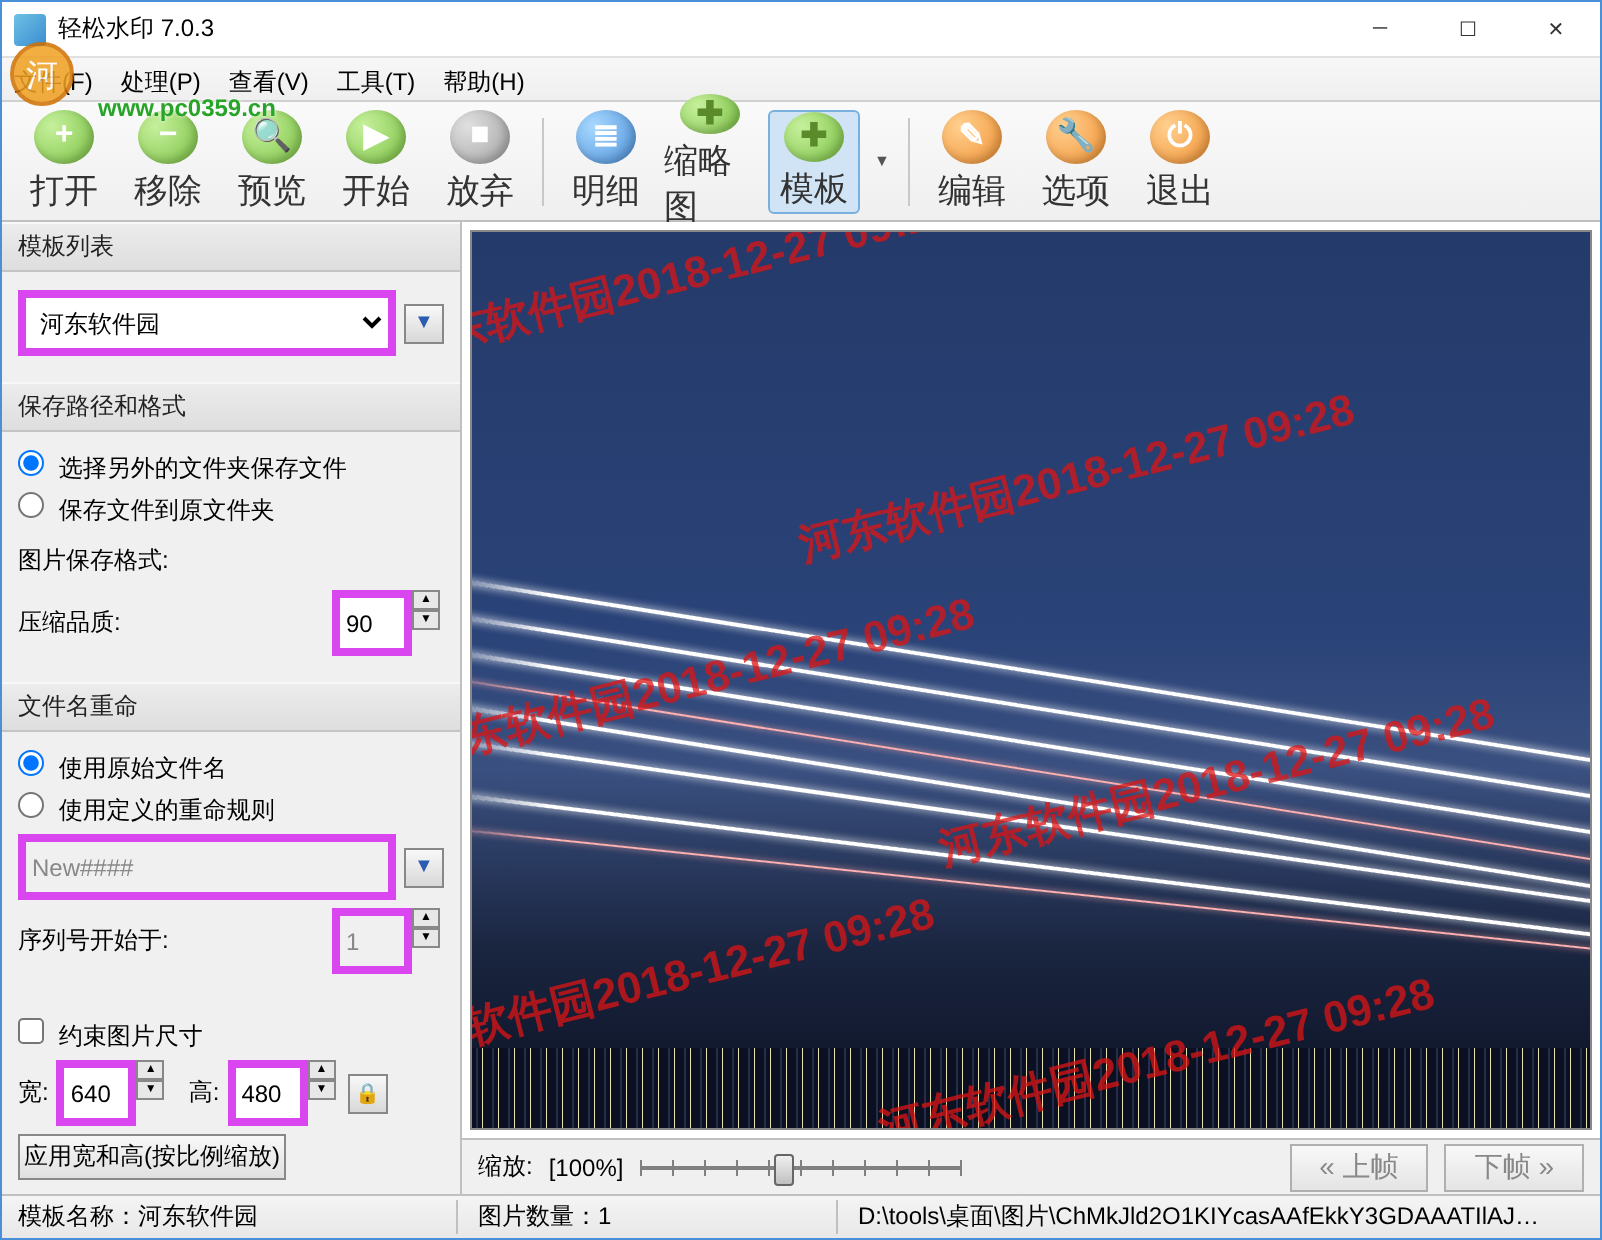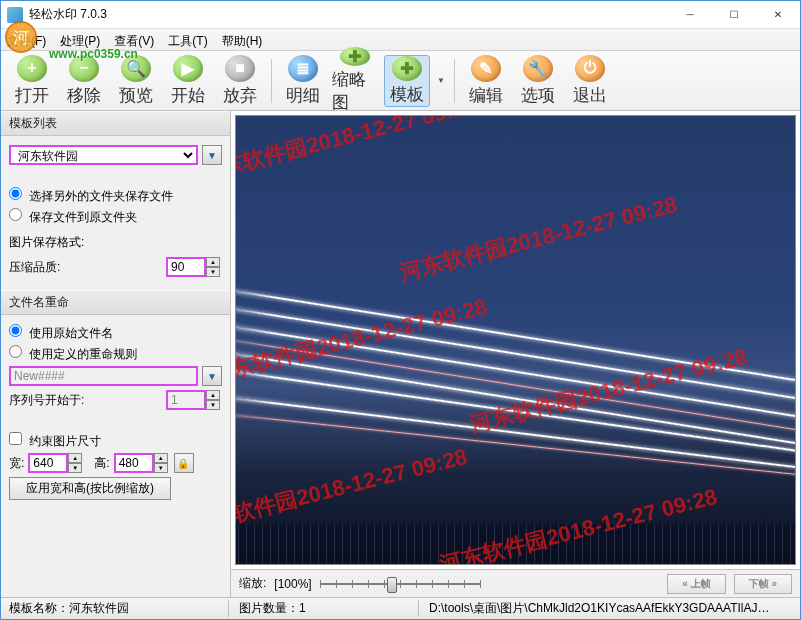--- a/index.html
+++ b/index.html
@@ -37,44 +37,44 @@
 
 
 .body { flex: 1; display: flex; overflow: hidden; }
 
 
 .sidebar { width: 230px; background: #f0f0f0; border-right: 1px solid #c0c0c0; overflow-y: auto; font-size: 12px; }
 .group-hdr { background: linear-gradient(#ececec,#dedede); border-top: 1px solid #f8f8f8; border-bottom: 1px solid #c4c4c4; padding: 3px 8px; font-size: 12px; color: #222; }
 .group-body { padding: 6px 8px 10px 8px; background: #f0f0f0; }
 .row { display: flex; align-items: center; gap: 4px; margin: 3px 0; }
 .row label { font-size: 12px; }
-select, input[type=text] { font-size: 12px; padding: 1px 3px; border: 2px solid #d946ef; background: #fff; height: 20px; }
+select, input[type=text] { font-size: 12px; padding: 1px 3px; border: 4px solid #d946ef; background: #fff; height: 33px; }
 select:disabled, input:disabled { background: #f0f0f0; color: #888; }
 .tiny-btn { width: 20px; height: 20px; border: 1px solid #888; background: linear-gradient(#f8f8f8,#d8d8d8); display: flex; align-items: center; justify-content: center; font-size: 10px; cursor: pointer; }
 .spin { width: 56px; display: flex; }
 .spin input { width: 40px; text-align: left; }
 .spin-btns { width: 14px; display: flex; flex-direction: column; }
 .spin-up, .spin-dn { height: 10px; border: 1px solid #888; background: #e8e8e8; font-size: 6px; display: flex; align-items: center; justify-content: center; cursor: pointer; }
-.wide-btn { padding: 2px 16px; border: 1px solid #888; background: linear-gradient(#f8f8f8,#e0e0e0); font-size: 12px; cursor: pointer; display: inline-block; }
+.wide-btn { padding: 2px 2px; border: 1px solid #888; background: linear-gradient(#f8f8f8,#e0e0e0); font-size: 12px; cursor: pointer; display: inline-block; }
 input[type=radio], input[type=checkbox] { margin-right: 4px; }
 
 
 .preview-pane { flex: 1; display: flex; flex-direction: column; background: #fff; }
 .preview-img { flex: 1; position: relative; overflow: hidden; margin: 4px; border: 1px solid #888; background: linear-gradient(to bottom,#243a6a 0%,#2a4378 45%,#3a5080 60%,#1a2540 80%,#0a1020 100%); }
 .streak { position: absolute; height: 2px; background: linear-gradient(90deg, rgba(255,255,255,0), #fff 10%, #fff 90%, rgba(255,255,255,0)); transform-origin: left center; box-shadow: 0 0 4px #fff; }
 .streak.r { background: linear-gradient(90deg, rgba(255,200,200,0), #ffb0b0 10%, #ffb0b0 90%, rgba(255,200,200,0)); box-shadow: 0 0 3px #ffb0b0; }
 .city { position: absolute; bottom: 0; left: 0; right: 0; height: 40px; background: repeating-linear-gradient(90deg,#0a1020 0 2px,#2a3050 2px 3px,#0a1020 3px 5px,#fff8c0 5px 5.5px,#0a1020 5.5px 8px); opacity: .9; }
 .wm-text { position: absolute; font-size: 22px; font-weight: bold; color: rgba(220,20,20,.75); transform: rotate(-14deg); white-space: nowrap; pointer-events: none; }
 
 .preview-ctrl { height: 28px; border-top: 1px solid #c0c0c0; background: #f0f0f0; display: flex; align-items: center; padding: 0 8px; gap: 8px; font-size: 12px; }
 .zoom-slider { flex: 0 0 160px; position: relative; height: 20px; display: flex; align-items: center; }
 .zoom-track { position: absolute; left: 0; right: 0; top: 9px; height: 2px; background: #808080; }
 .zoom-tick { position: absolute; top: 6px; width: 1px; height: 8px; background: #808080; }
 .zoom-thumb { position: absolute; top: 3px; width: 10px; height: 16px; background: linear-gradient(#f0f0f0,#c0c0c0); border: 1px solid #666; border-radius: 2px; }
-.nav-btn { padding: 2px 14px; border: 1px solid #b0b0b0; background: linear-gradient(#f8f8f8,#e4e4e4); font-size: 10px; cursor: pointer; color: #888; font-weight: bold; }
+.nav-btn { padding: 2px 14px; border: 1px solid #b0b0b0; background: linear-gradient(#f8f8f8,#e4e4e4); font-size: 14px; cursor: pointer; color: #888; }
 .spacer { flex: 1; }
 
 
 .statusbar { height: 22px; background: linear-gradient(#f4f4f4,#e8e8e8); border-top: 1px solid #c0c0c0; display: flex; align-items: center; font-size: 12px; padding: 0 8px; }
 .status-seg { border-right: 1px solid #c0c0c0; padding-right: 10px; margin-right: 10px; }
 .status-seg:last-child { border-right: none; flex: 1; overflow: hidden; white-space: nowrap; text-overflow: ellipsis; }
 </style>
 </head>
 <body>
 
@@ -159,20 +159,21 @@
     <div class="sidebar">
 
       <div class="group-hdr">模板列表</div>
       <div class="group-body">
         <div class="row">
           <select style="flex:1"><option>河东软件园</option></select>
           <div class="tiny-btn" style="color:#2a5db0">▼</div>
         </div>
       </div>
 
+      <div class="group-hdr">保存路径和格式</div>
       <div class="group-body">
         <div class="row">
             <label><input type="radio" name="sv" checked="" style=""> <span>选择另外的文件夹保存文件</span></label>
           </div>
         <div class="row">
             <label><input type="radio" name="sv" style=""> <span>保存文件到原文件夹</span></label>
           </div>
         <div class="row" style="margin-top:8px">
             <label>图片保存格式:</label>
           </div>

